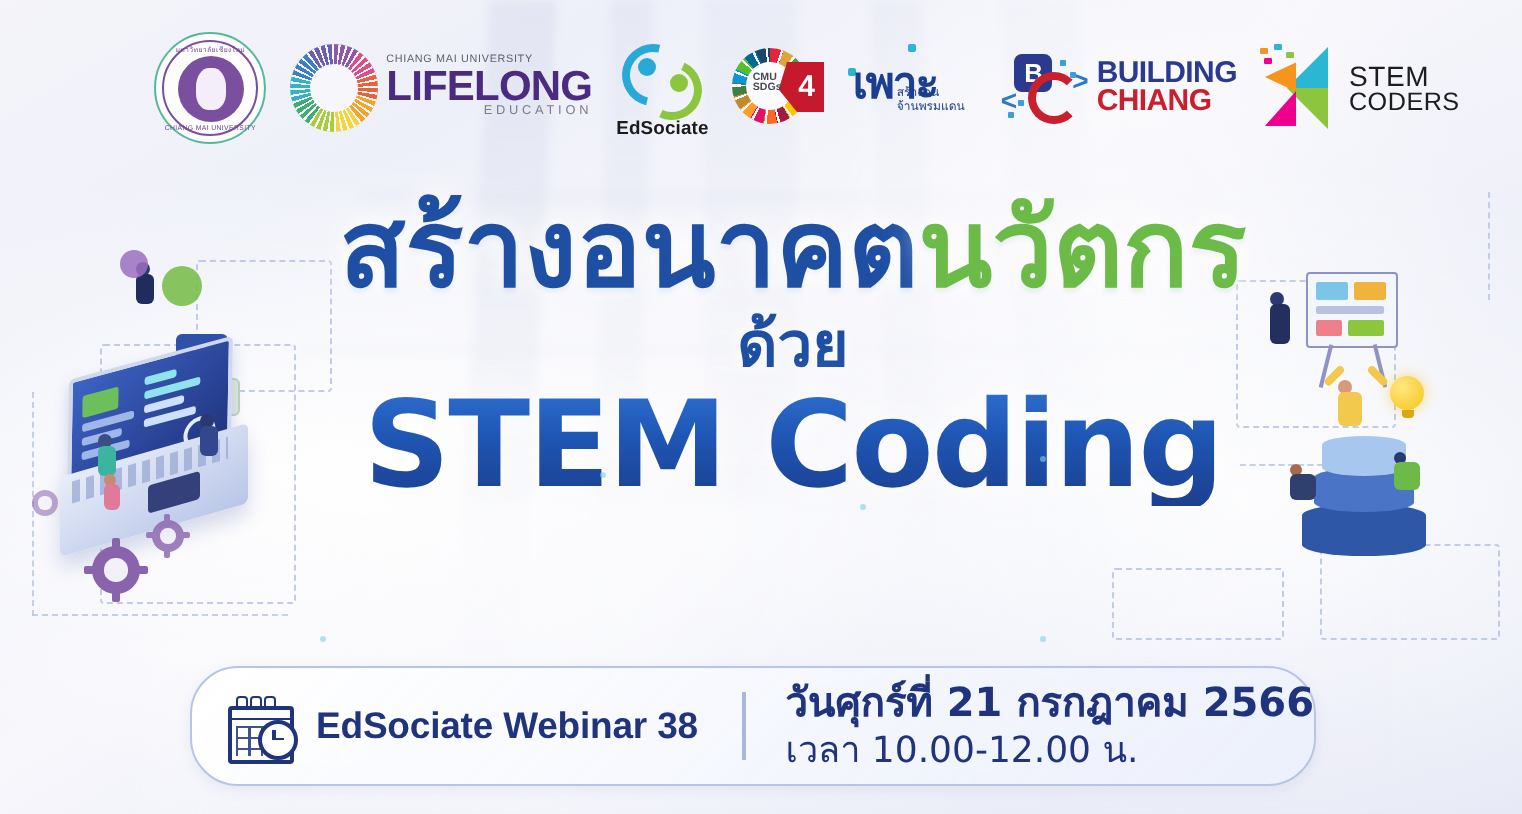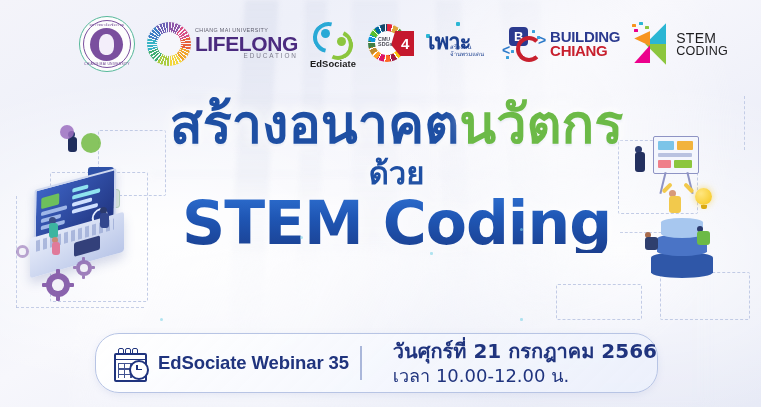--- a/index.html
+++ b/index.html
@@ -161,21 +161,21 @@
      background:
        repeating-linear-gradient(90deg,#20347e 0 1.2px,transparent 1.2px 6.2px),
        repeating-linear-gradient(180deg,#20347e 0 1.2px,transparent 1.2px 5.4px);
      opacity:.85;}
   .cal-ring{position:absolute;top:0;width:4px;height:8px;border:1.7px solid #20347e;border-radius:2px;background:#fff;}
   .cal-clock{position:absolute;right:-2px;bottom:-1px;width:16px;height:16px;border-radius:50%;border:2px solid #20347e;background:#fff;}
   .cal-clock::before{content:"";position:absolute;left:5.2px;top:3px;width:1.5px;height:5px;background:#20347e;}
   .cal-clock::after{content:"";position:absolute;left:6px;top:7px;width:5px;height:1.5px;background:#20347e;}
   .ib-title{font-size:18.5px;font-weight:bold;color:#20347e;letter-spacing:-.1px;white-space:nowrap;}
   .ib-div{width:1.4px;height:34px;background:#aab7da;flex:0 0 auto;}
-  .ib-right{padding-left:31px;display:flex;flex-direction:column;justify-content:center;gap:1px;}
+  .ib-right{padding-left:20px;display:flex;flex-direction:column;justify-content:center;gap:1px;}
   .ib-date{font-family:"DejaVu Sans","Liberation Sans",sans-serif;font-size:20px;font-weight:bold;color:#20347e;line-height:1.18;white-space:nowrap;}
   .ib-time{font-family:"DejaVu Sans","Liberation Sans",sans-serif;font-size:18px;color:#20347e;line-height:1.18;white-space:nowrap;}
 
   .spk{position:absolute;border-radius:50%;background:#7fd4e8;opacity:.6;}
 </style>
 </head>
 <body>
 
 <div class="poster">
 
@@ -274,21 +274,21 @@
           <div class="k2"></div>
           <div class="k3"></div>
           <div class="k4"></div>
         <s style="left:0;top:1px;background:#f7941e;"></s>
         <s style="left:7px;top:-1px;background:#2bb6d4;"></s>
         <s style="left:13px;top:3px;background:#8cc63e;"></s>
         <s style="left:2px;top:6px;background:#ec008c;"></s>
       </div>
       <div class="sc-txt logo-lbl">
         <div class="sc-1">STEM</div>
-        <div class="sc-2">CODING</div>
+        <div class="sc-2">CODERS</div>
       </div>
     </div>
 
   </div>
 
   <div class="illus-l">
 
     <div class="figure" style="left:60px;top:6px;">
       <div class="fig-head" style="background:#2b3a6e;"></div>
       <div class="fig-body" style="background:#1f2d5c;margin-top:-1px;"></div>
@@ -400,21 +400,21 @@
     <div class="ib-left">
       <div class="cal">
         <div class="cal-ring" style="left:4px;"></div>
         <div class="cal-ring" style="left:11px;"></div>
         <div class="cal-ring" style="left:18px;"></div>
         <div class="cal-body">
             <div class="cal-grid"></div>
           </div>
         <div class="cal-clock"></div>
       </div>
-      <div class="ib-title">EdSociate Webinar 35</div>
+      <div class="ib-title">EdSociate Webinar 38</div>
     </div>
     <div class="ib-div"></div>
     <div class="ib-right">
       <div class="ib-date">วันศุกร์ที่ 21 กรกฎาคม 2566</div>
       <div class="ib-time">เวลา 10.00-12.00 น.</div>
     </div>
   </div>
 
 </div>
 

